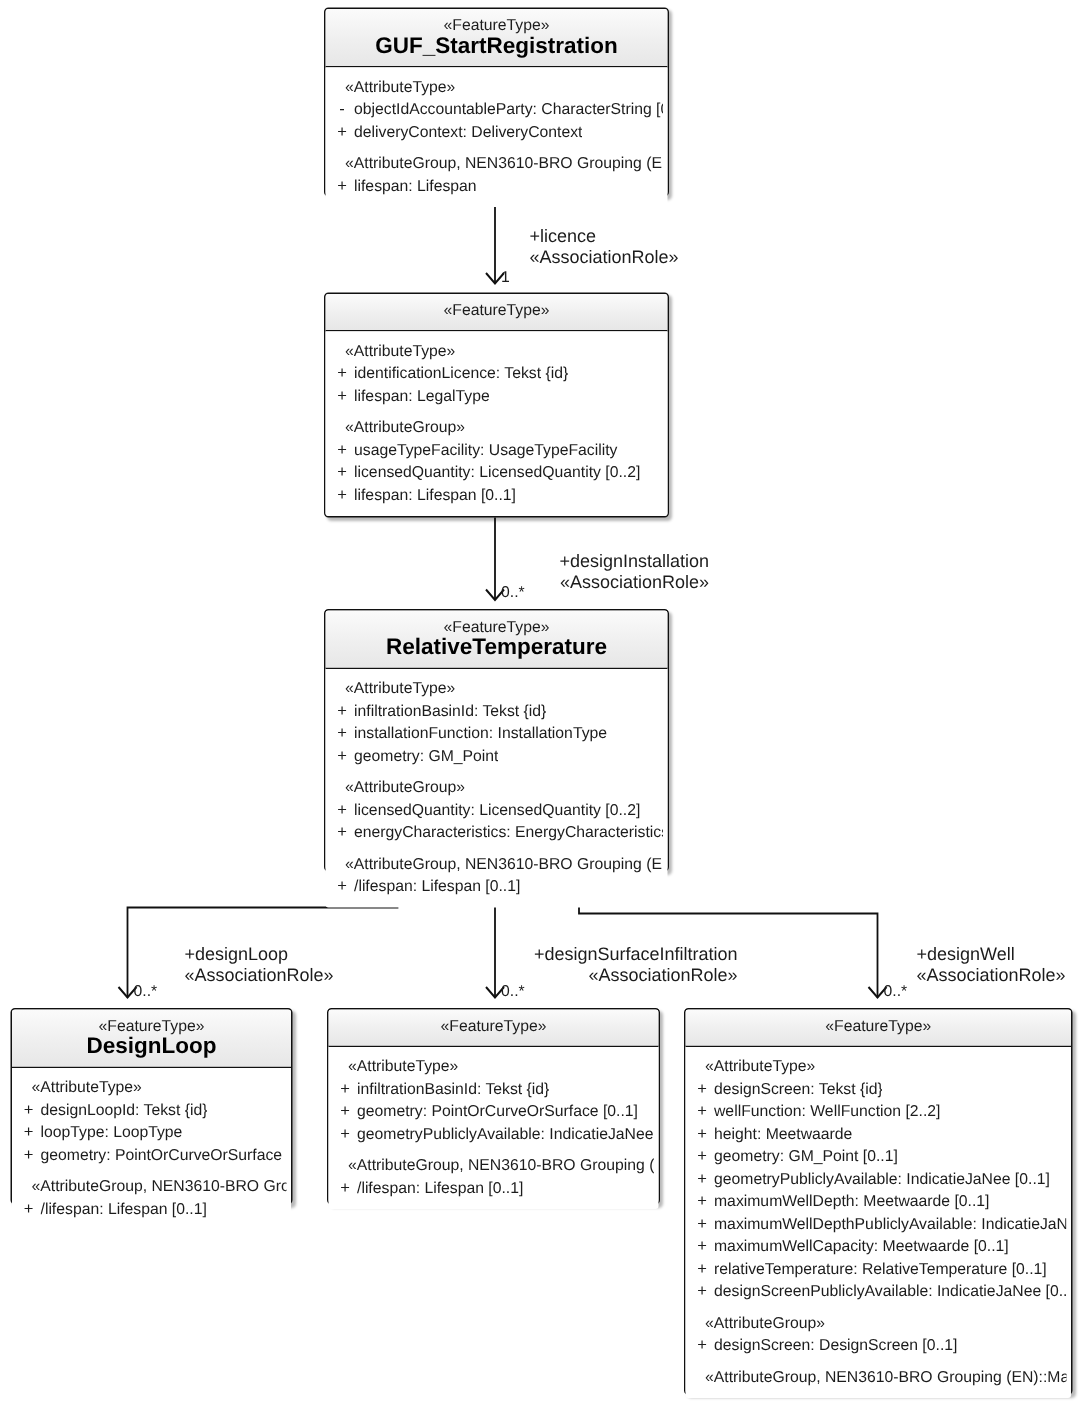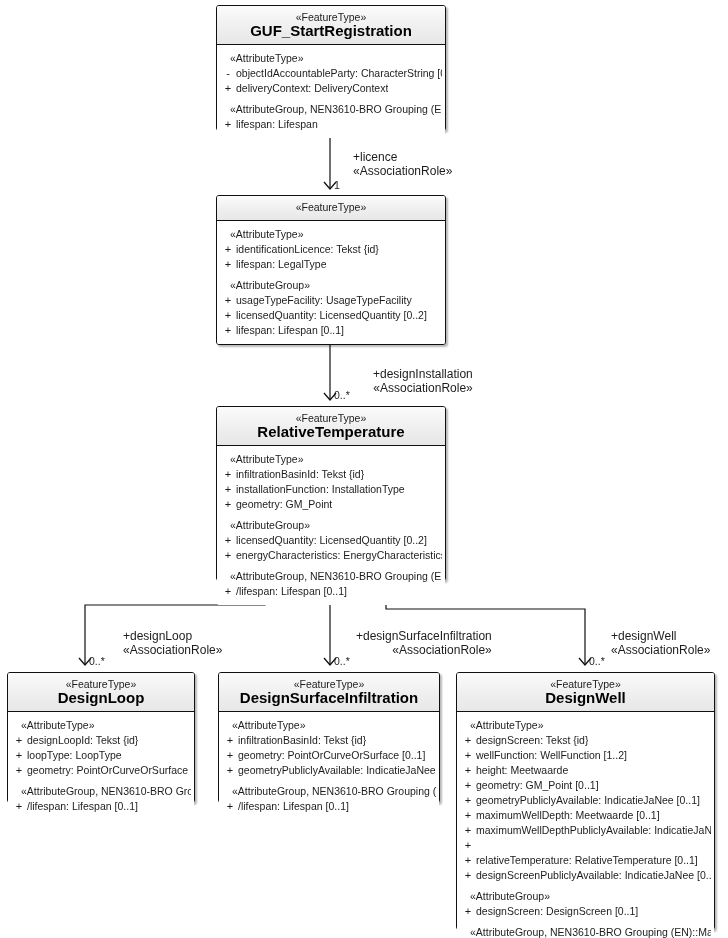--- a/index.html
+++ b/index.html
@@ -298,21 +298,20 @@
       <div class="attr-row">
         <span class="attr-vis">+</span>
         <span class="attr-text">/lifespan: Lifespan [0..1]</span>
       </div>
     </div>
   </div>
 
   <div class="uml-class" style="left:218px; top:672px; width:222px; height:131px;">
     <div class="uml-header">
       <span class="stereotype">«FeatureType»</span>
-      <span class="class-name">DesignSurfaceInfiltration</span>
     </div>
     <div class="uml-body">
       <div class="group-label">«AttributeType»</div>
       <div class="attr-row">
         <span class="attr-vis">+</span>
         <span class="attr-text">infiltrationBasinId: Tekst {id}</span>
       </div>
       <div class="attr-row">
         <span class="attr-vis">+</span>
         <span class="attr-text">geometry: PointOrCurveOrSurface [0..1]</span>
@@ -325,31 +324,30 @@
       <div class="attr-row">
         <span class="attr-vis">+</span>
         <span class="attr-text">/lifespan: Lifespan [0..1]</span>
       </div>
     </div>
   </div>
 
   <div class="uml-class" style="left:456px; top:672px; width:259px; height:258px;">
     <div class="uml-header">
       <span class="stereotype">«FeatureType»</span>
-      <span class="class-name">DesignWell</span>
     </div>
     <div class="uml-body">
       <div class="group-label">«AttributeType»</div>
       <div class="attr-row">
         <span class="attr-vis">+</span>
         <span class="attr-text">designScreen: Tekst {id}</span>
       </div>
       <div class="attr-row">
         <span class="attr-vis">+</span>
-        <span class="attr-text">wellFunction: WellFunction [1..2]</span>
+        <span class="attr-text">wellFunction: WellFunction [2..2]</span>
       </div>
       <div class="attr-row">
         <span class="attr-vis">+</span>
         <span class="attr-text">height: Meetwaarde</span>
       </div>
       <div class="attr-row">
         <span class="attr-vis">+</span>
         <span class="attr-text">geometry: GM_Point [0..1]</span>
       </div>
       <div class="attr-row">
@@ -359,20 +357,21 @@
       <div class="attr-row">
         <span class="attr-vis">+</span>
         <span class="attr-text">maximumWellDepth: Meetwaarde [0..1]</span>
       </div>
       <div class="attr-row">
         <span class="attr-vis">+</span>
         <span class="attr-text">maximumWellDepthPubliclyAvailable: IndicatieJaNee [0..1]</span>
       </div>
       <div class="attr-row">
         <span class="attr-vis">+</span>
+        <span class="attr-text">maximumWellCapacity: Meetwaarde [0..1]</span>
       </div>
       <div class="attr-row">
         <span class="attr-vis">+</span>
         <span class="attr-text">relativeTemperature: RelativeTemperature [0..1]</span>
       </div>
       <div class="attr-row">
         <span class="attr-vis">+</span>
         <span class="attr-text">designScreenPubliclyAvailable: IndicatieJaNee [0..1]</span>
       </div>
       <div class="group-label spaced">«AttributeGroup»</div>

